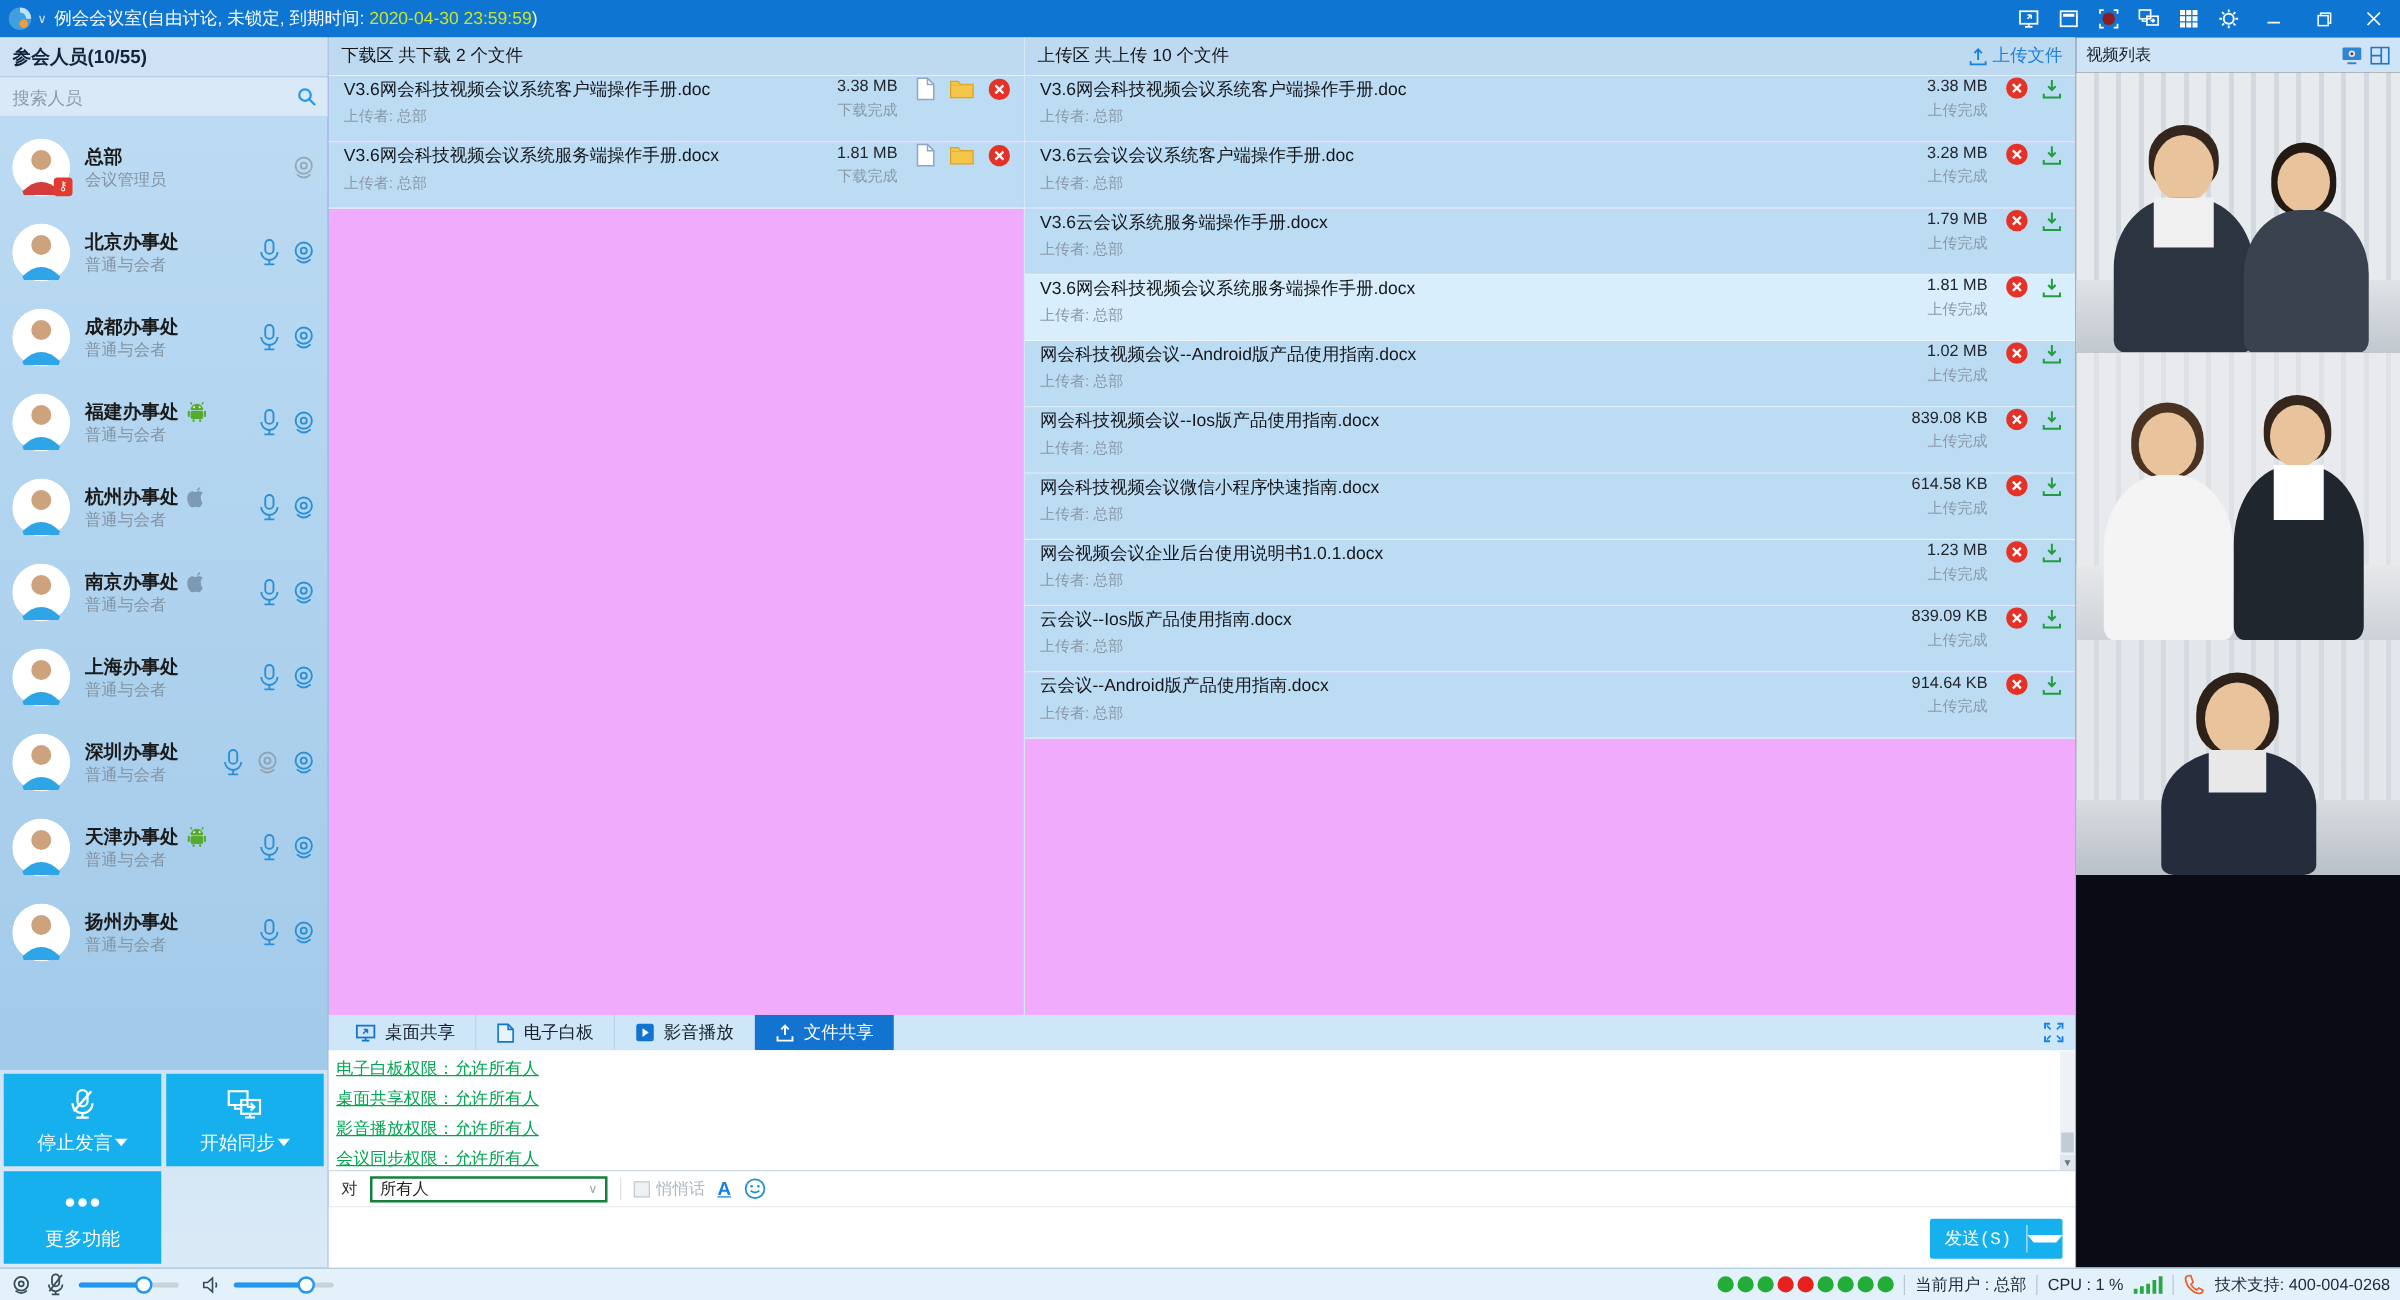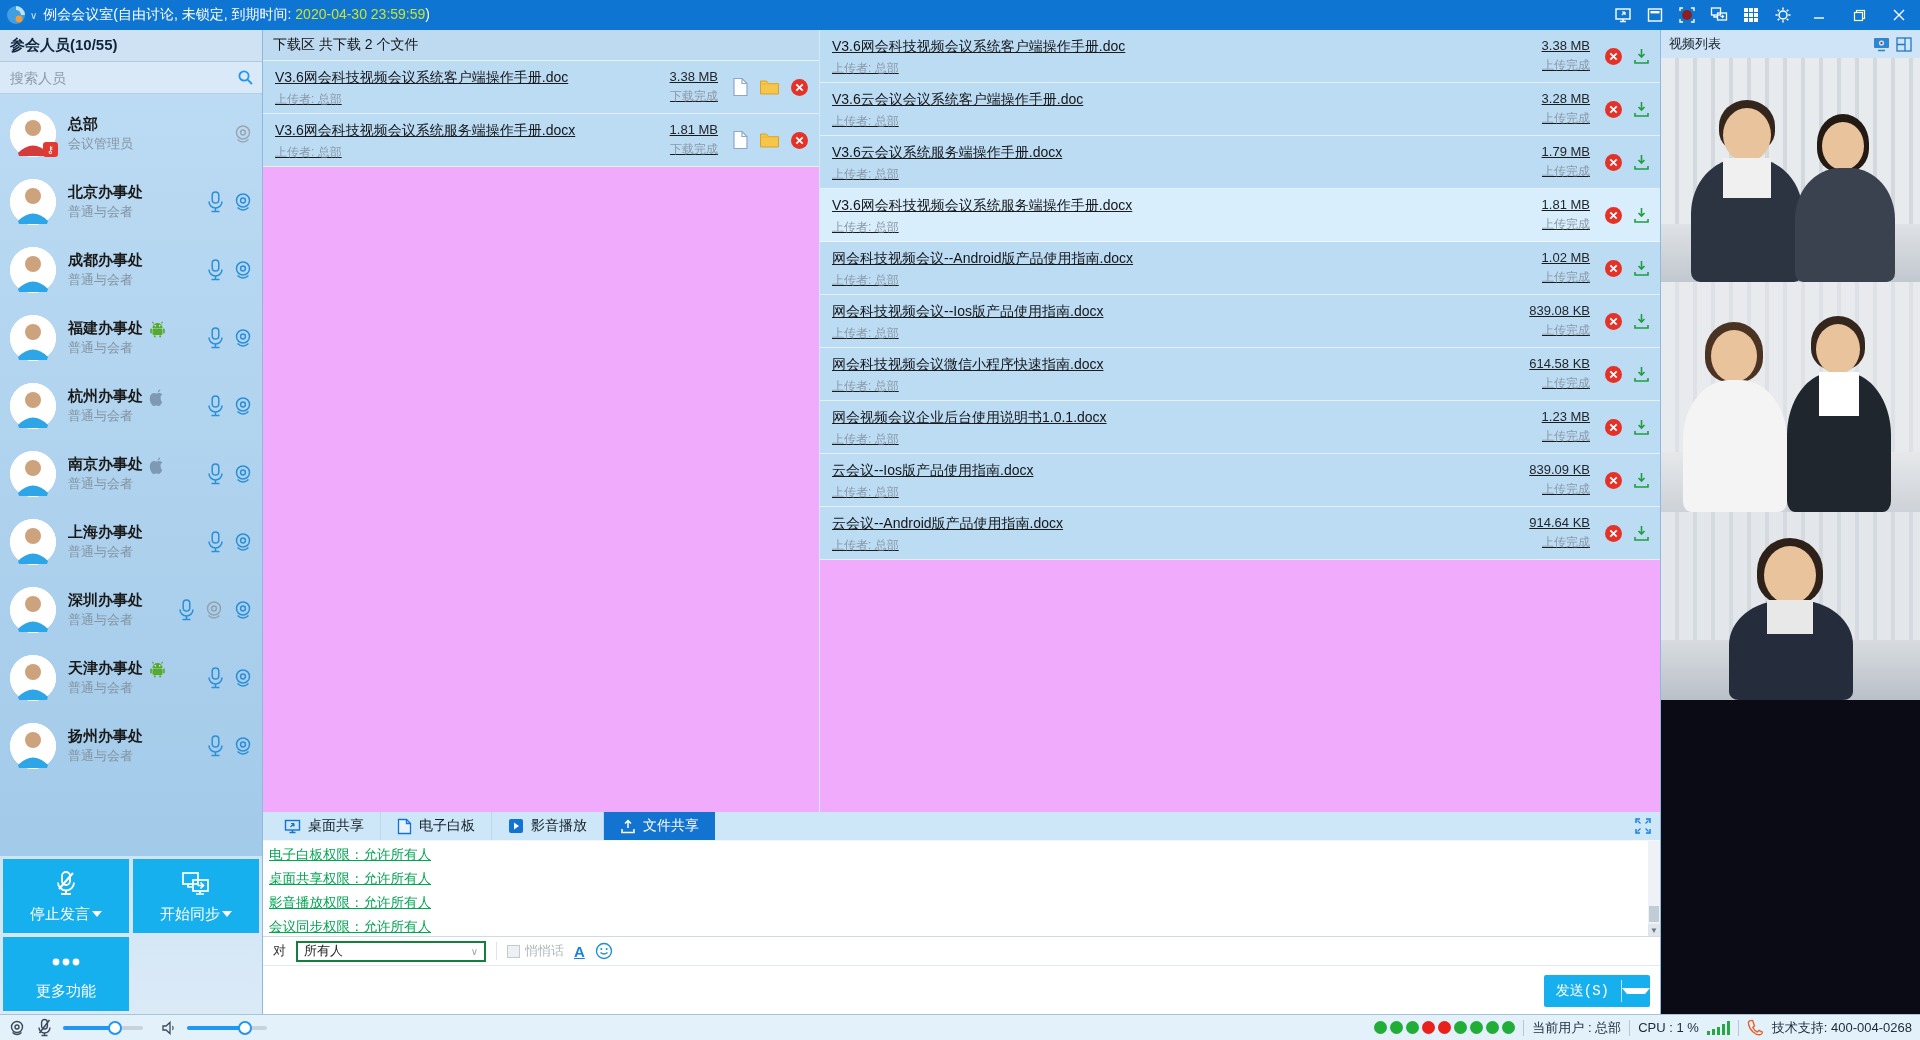--- a/index.html
+++ b/index.html
@@ -44,21 +44,21 @@
 
   
   .main{flex:1;display:flex;flex-direction:column;min-width:0;background:#f0abfc;}
   .file-area{flex:1;display:flex;min-height:0;}
   .fpanel{display:flex;flex-direction:column;min-width:0;}
   .dl-panel{width:557px;flex:0 0 auto;border-right:1px solid #d4e8f8;}
   .up-panel{flex:1;}
   .fhead{height:31px;background:#bedaf0;border-bottom:1px solid #e6f2fb;display:flex;align-items:center;padding:0 10px;font-size:14px;color:#14161a;flex:0 0 auto;}
   .fhead .spacer{flex:1;}
   .uplink{display:flex;align-items:center;gap:4px;color:#1780e0;font-size:14px;cursor:pointer;}
-  .frow{height:53px;display:flex;align-items:center;background:#bcdcf4;border-bottom:1px solid rgba(255,255,255,.6);padding:0 10px 0 12px;text-decoration:underline;}
+  .frow{height:53px;display:flex;align-items:flex-start;background:#bcdcf4;border-bottom:1px solid rgba(255,255,255,.6);padding:0 10px 0 12px;}
   .frow.selected{background:#d8eefc;}
   .fmain{flex:1;min-width:0;padding-top:2px;}
   .fname{font-size:14px;color:#14161a;white-space:nowrap;overflow:hidden;text-overflow:ellipsis;}
   .fmeta{font-size:12px;color:#8a98a6;margin-top:4px;}
   .fsize{width:110px;text-align:right;flex:0 0 auto;margin-right:14px;}
   .fsize .sz{font-size:13px;color:#22262c;}
   .fsize .st{font-size:12px;color:#8a98a6;margin-top:4px;}
   .facts{display:flex;align-items:center;gap:10px;flex:0 0 auto;}
 
   
@@ -705,20 +705,33 @@
                       <circle cx="9.5" cy="9.5" r="8.5" fill="#e53228"></circle>
                       <path d="M6.3 6.3l6.4 6.4M12.7 6.3l-6.4 6.4" stroke="#fff" stroke-width="1.8"></path>
                     </svg>
                   </span>
                 </span>
               </div>
             </div>
         </section>
 
         <section class="fpanel up-panel">
+          <div class="fhead">
+            <span>上传区 共上传 10 个文件</span>
+            <span class="spacer"></span>
+            <span class="uplink">
+              <span>
+                <svg width="15" height="16" viewBox="0 0 15 16" fill="none" stroke="#1780e0" stroke-width="1.5">
+                    <path d="M7.5 11V2.5M4.5 5.5l3-3 3 3"></path>
+                    <path d="M1.5 12v2.5h12V12"></path>
+                  </svg>
+              </span>
+              <span>上传文件</span>
+            </span>
+          </div>
           <div>
 
           <div class="frow">
                 <span class="fmain">
                   <span class="fname">V3.6网会科技视频会议系统客户端操作手册.doc</span>
                   <div class="fmeta">上传者: 总部</div>
                 </span>
                 <span class="fsize">
                   <div class="sz">3.38 MB</div>
                   <div class="st">上传完成</div>

